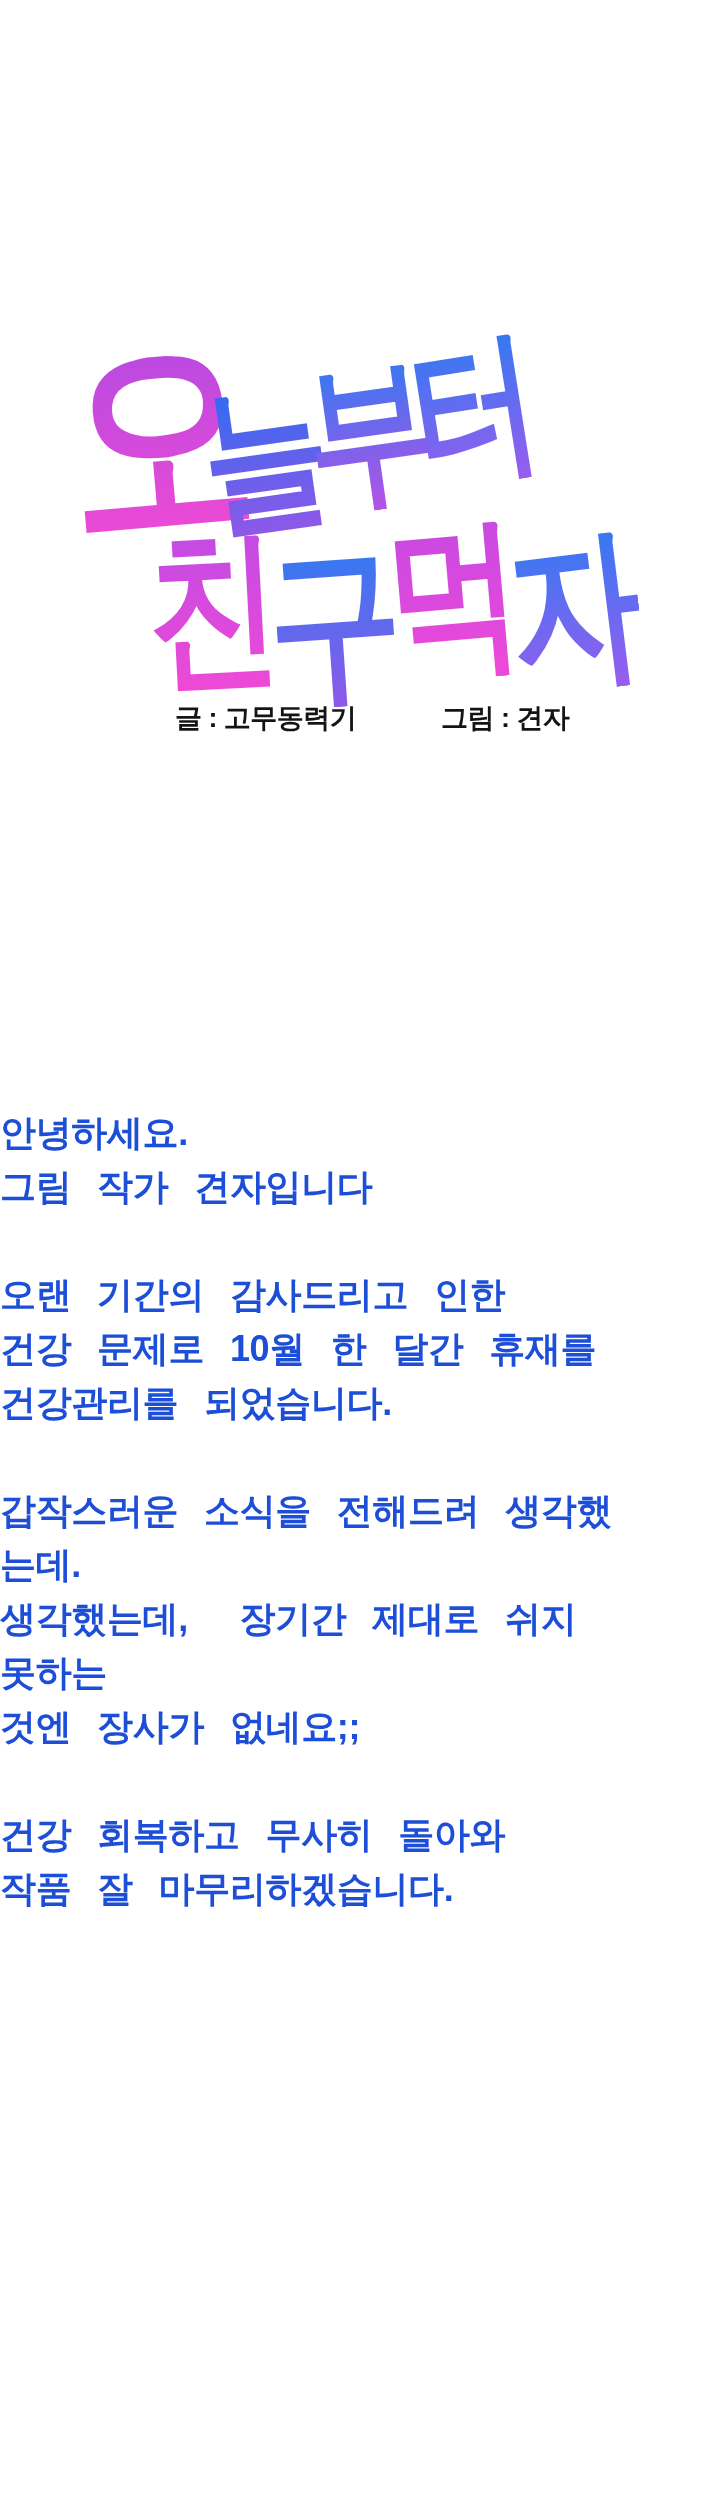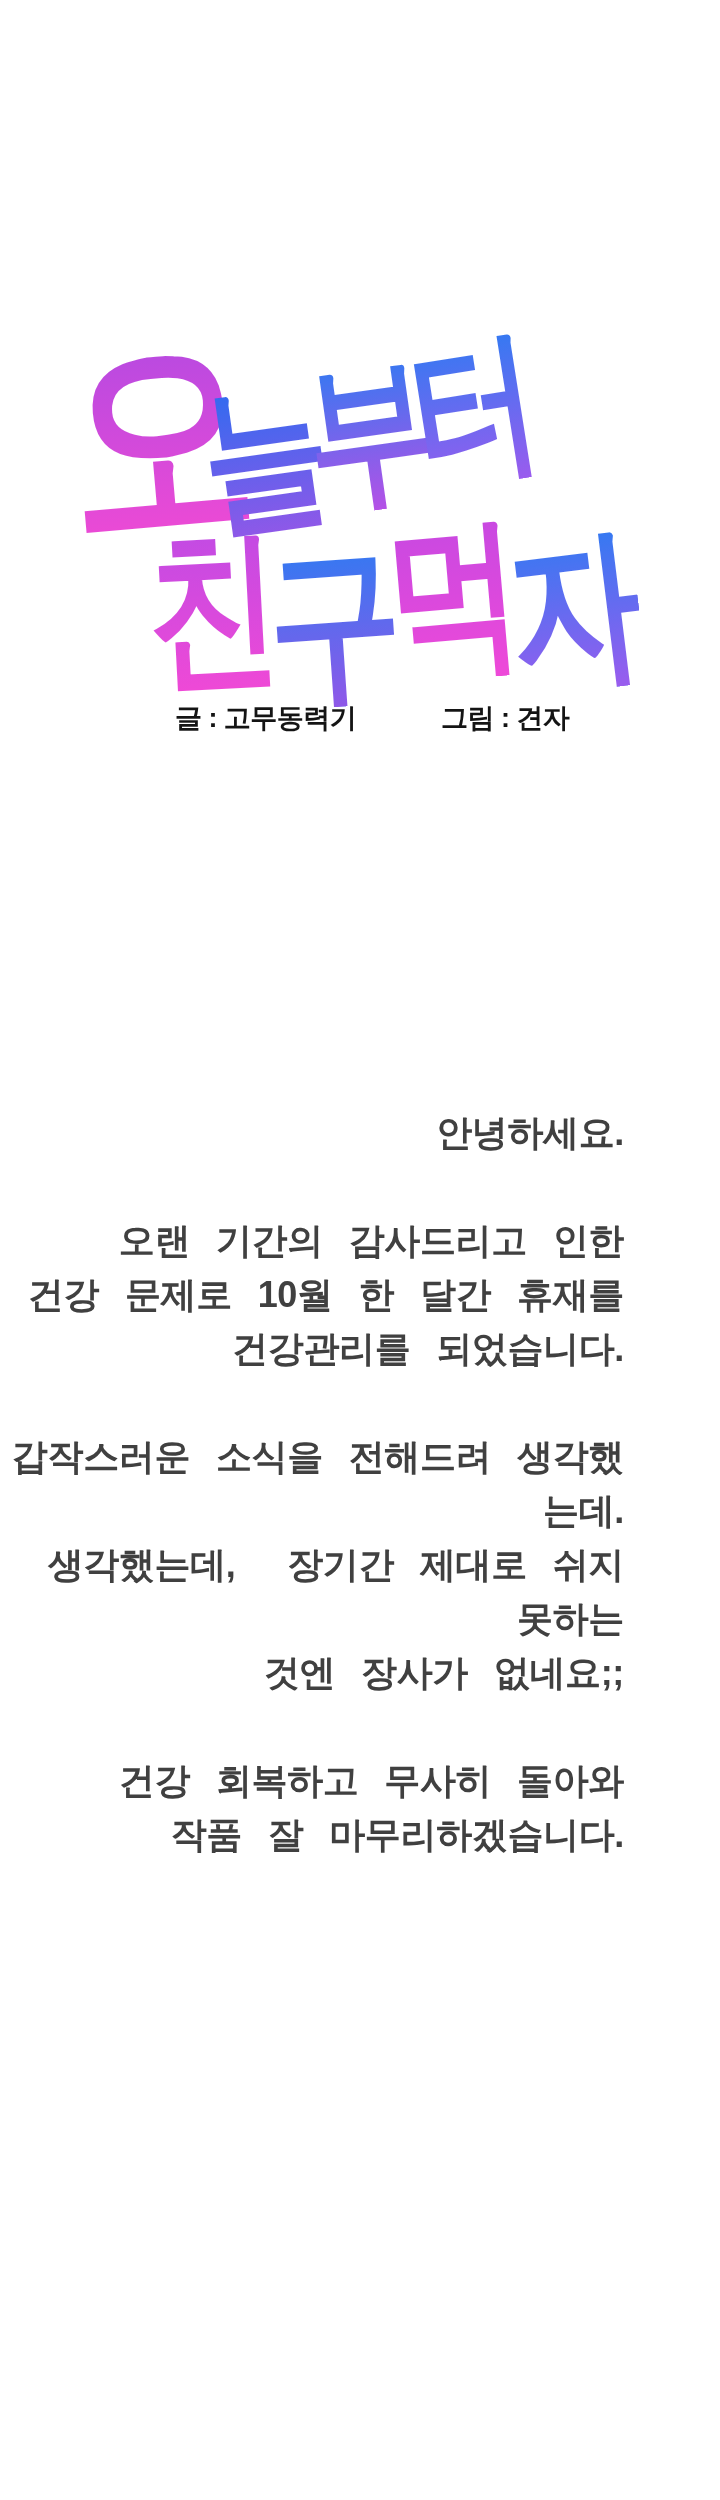--- a/index.html
+++ b/index.html
@@ -64,22 +64,22 @@
   }
   .credit { position: absolute; top: 0; white-space: nowrap; }
   .credit.writer { left: 175px; }
   .credit.artist { left: 441px; }
 
   
   .notice {
     position: absolute;
     left: 0; top: 1106px;
     width: 624px;
-    text-align: right;
-    color: #404040;
+    text-align: left;
+    color: #1d4ed8;
     font-weight: 800;
     font-size: 36px;
     line-height: 54px;
     letter-spacing: -0.01em;
     word-spacing: 0.45em;
   }
   .notice p { margin: 0 0 54px 0; padding: 0; }
   .nline { display: block; white-space: pre-wrap; }
 </style>
 </head>
@@ -99,20 +99,21 @@
   </header>
 
   <div class="credits">
     <span class="credit writer">글 : 고무동력기</span>
     <span class="credit artist">그림 : 견자</span>
   </div>
 
   <section class="notice">
     <p>
       <span class="nline">안녕하세요.</span>
+      <span class="nline">그림 작가 견자입니다</span>
     </p>
     <p>
       <span class="nline">오랜 기간의 감사드리고 인한</span>
       <span class="nline">건강 문제로 10월 한 달간 휴재를</span>
       <span class="nline">건강관리를 되었습니다.</span>
     </p>
     <p>
       <span class="nline">갑작스러운 소식을 전해드려 생각했는데.</span>
       <span class="nline">생각했는데,  장기간 제대로 쉬지 못하는</span>
       <span class="nline">것엔 장사가 없네요;;</span>

